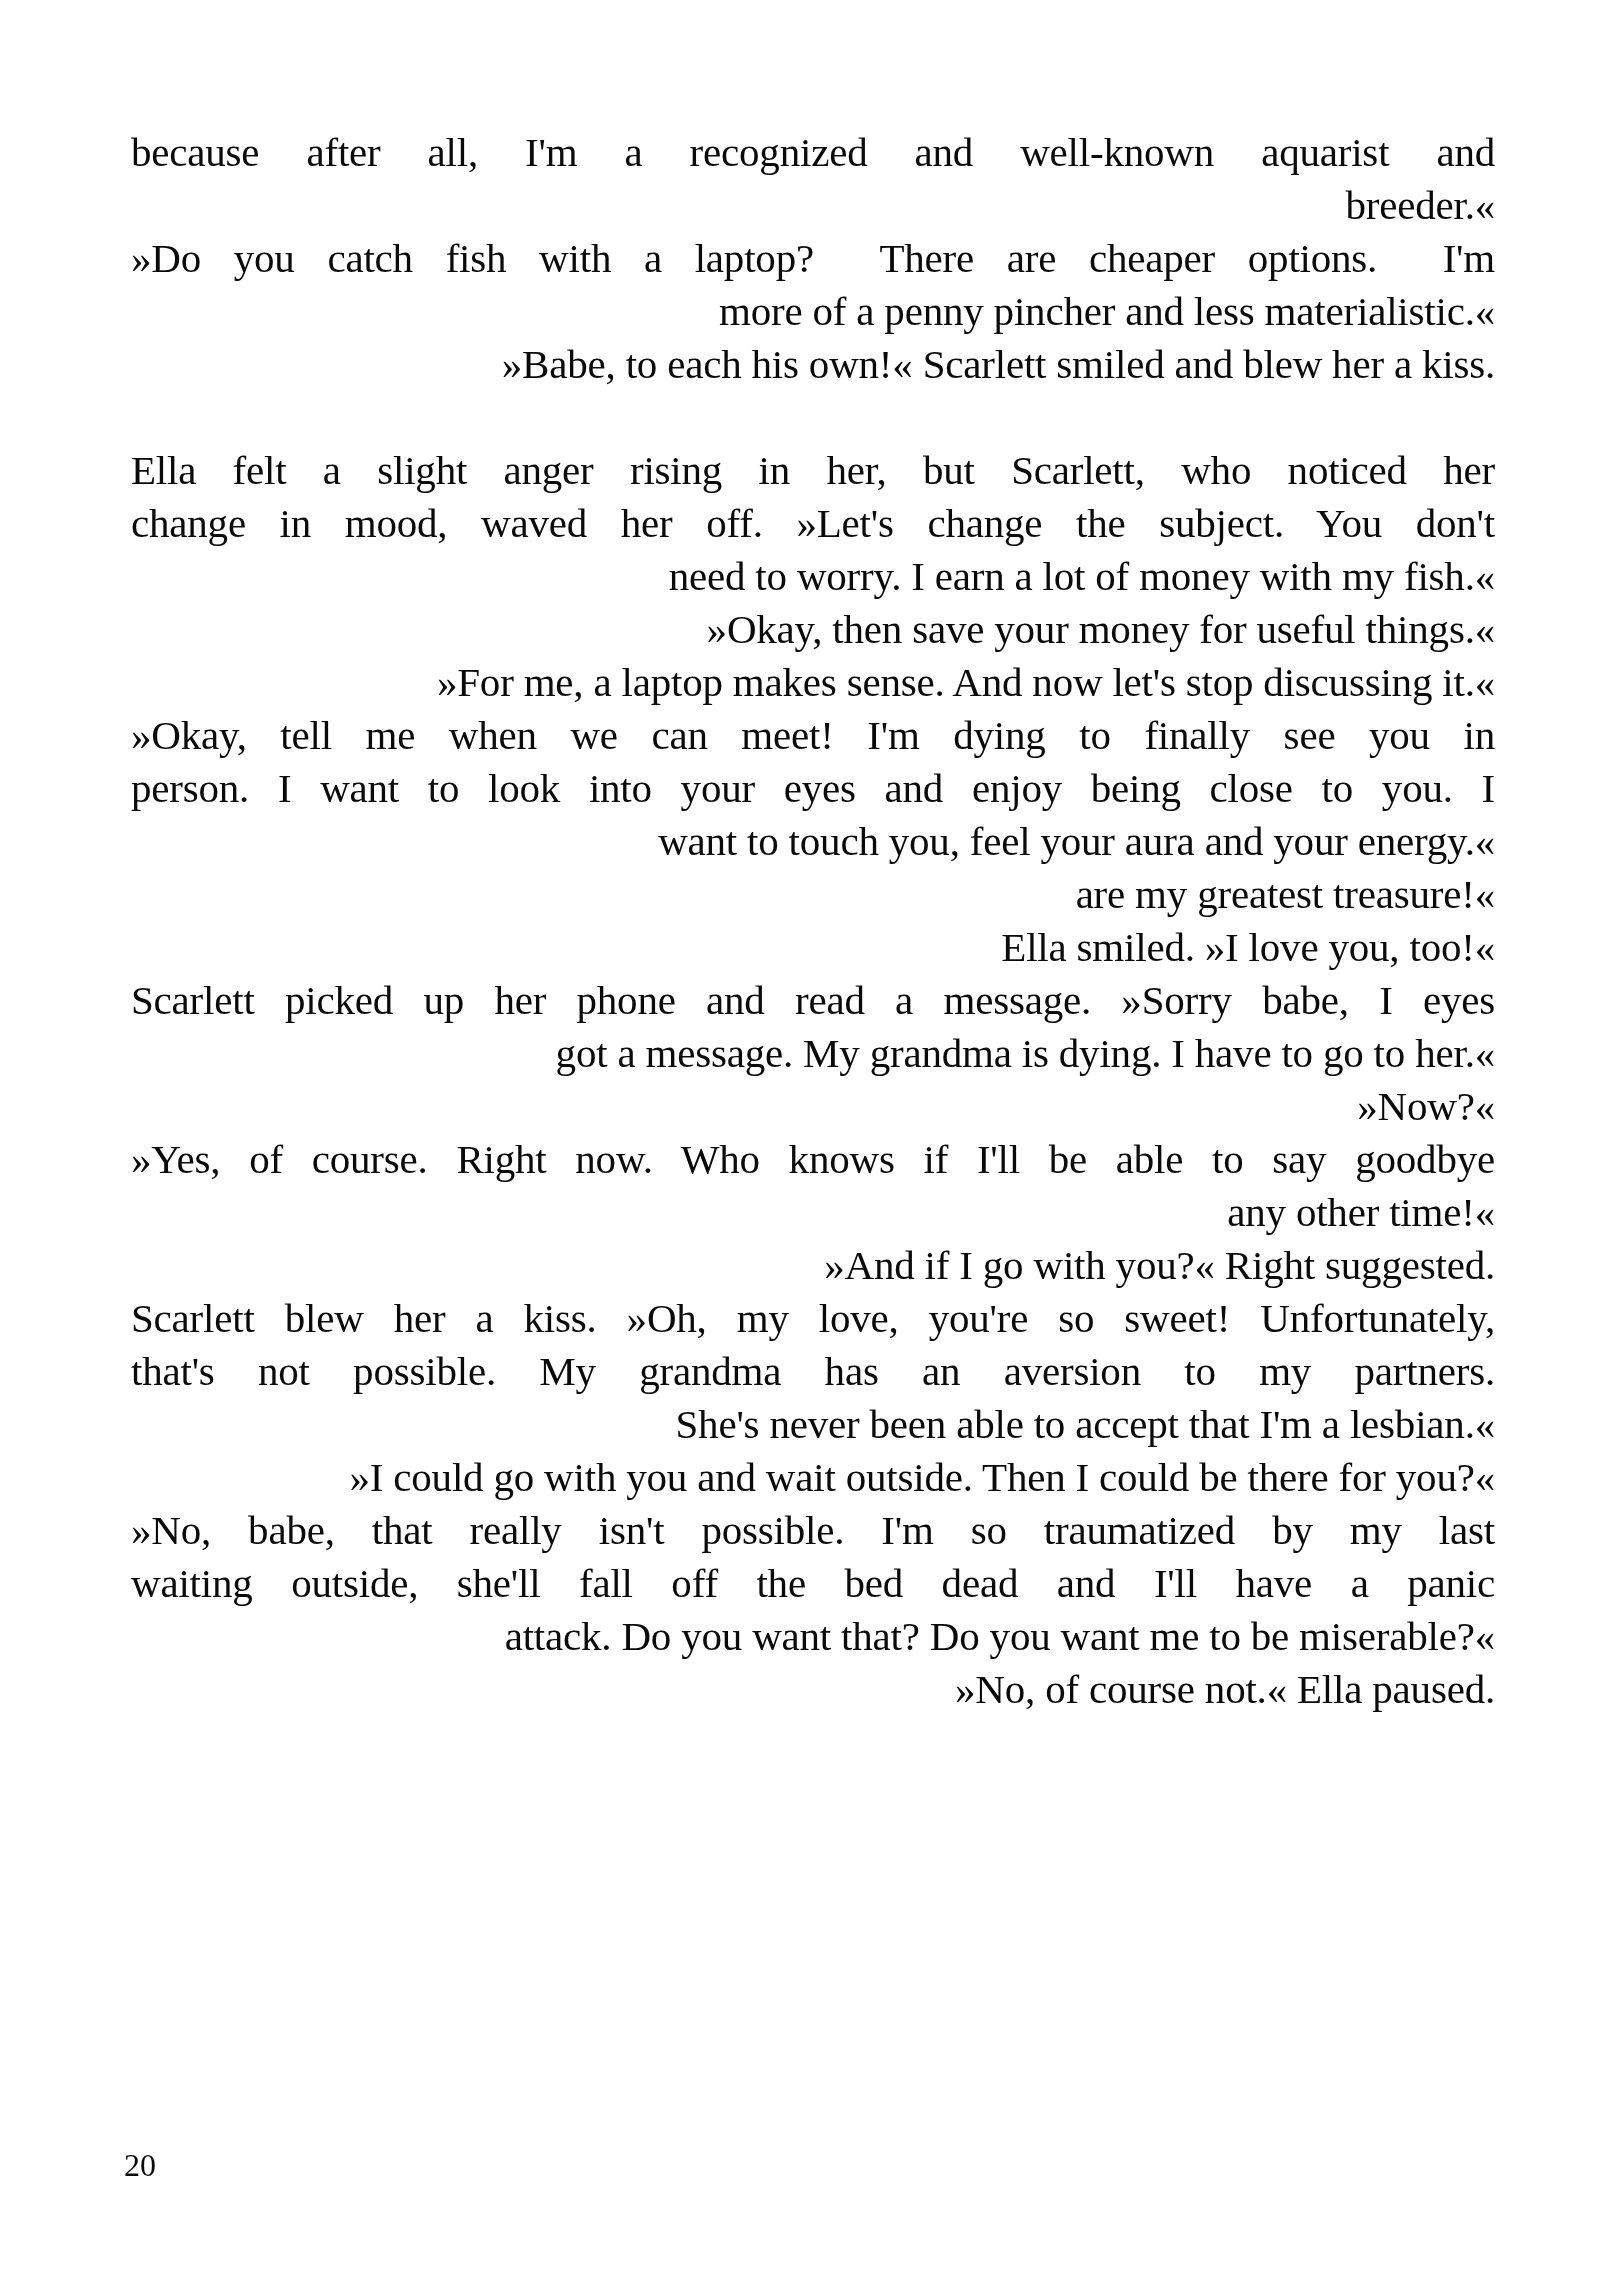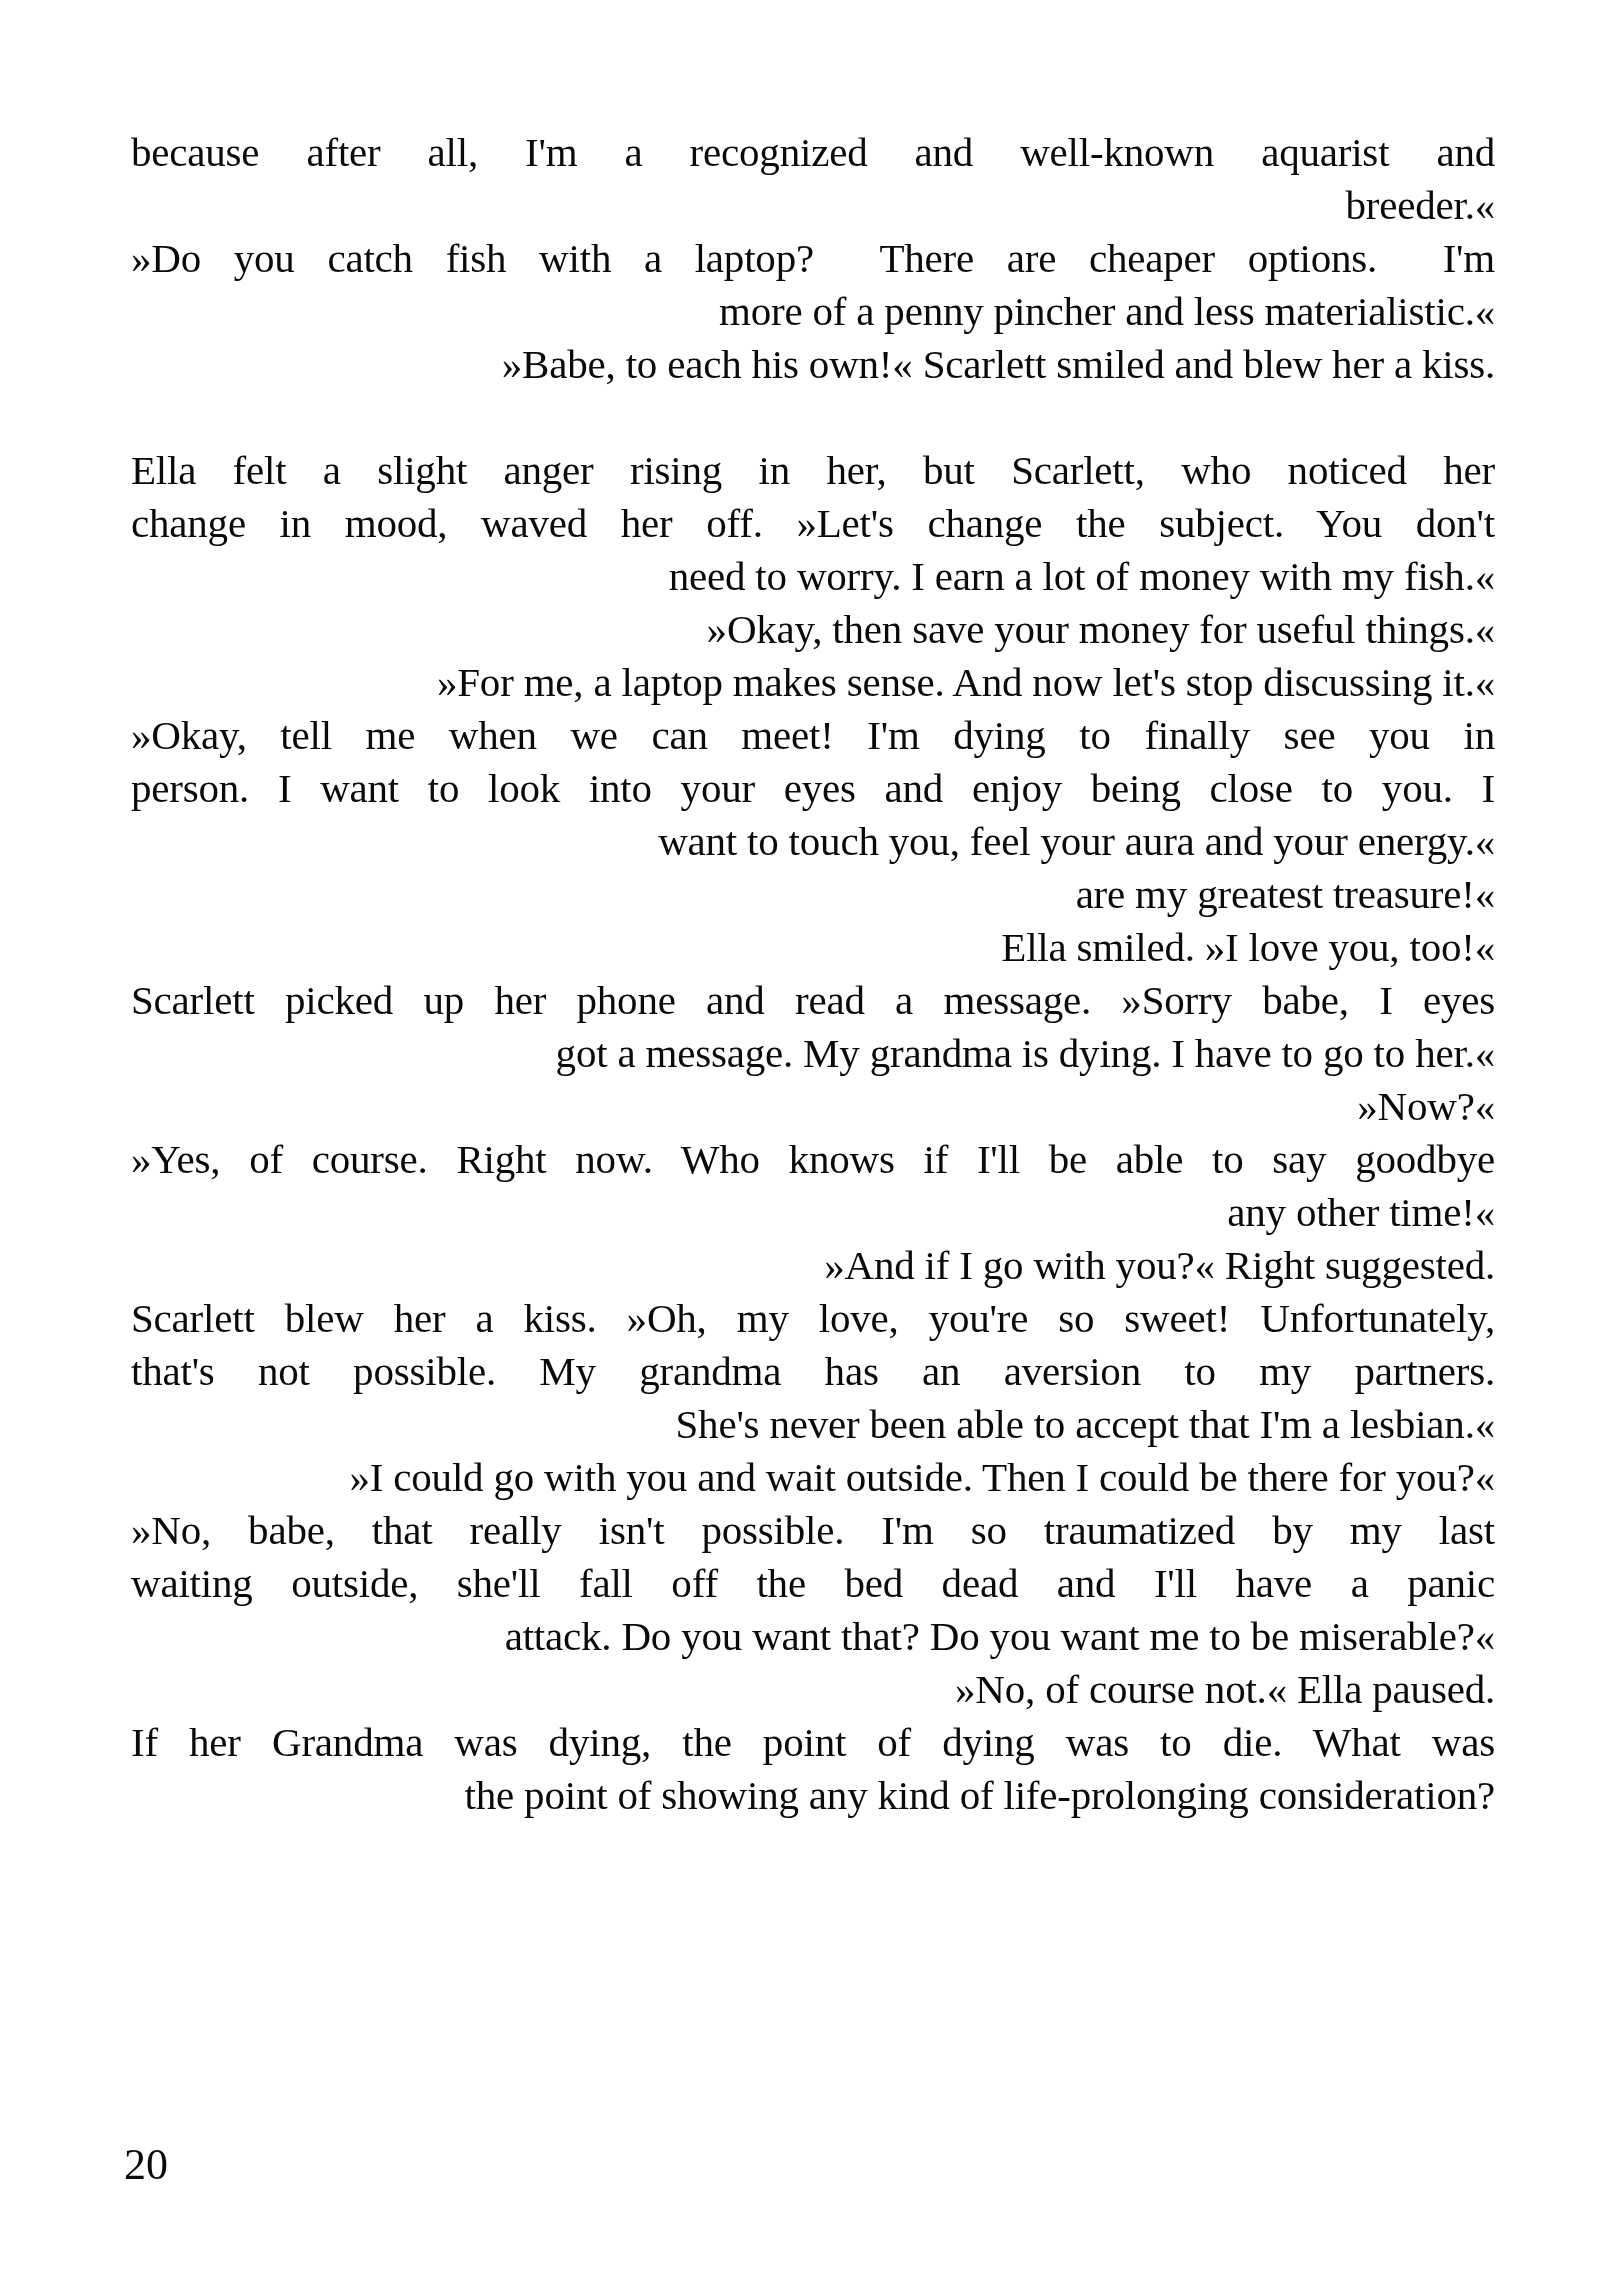--- a/index.html
+++ b/index.html
@@ -34,21 +34,21 @@
   .line.justified {
     text-align: justify;
     -moz-text-align-last: justify;
     text-align-last: justify;
     margin-left: 8px;
   }
   .page-number {
     position: absolute;
     left: 124px;
     top: 2148px;
-    font-size: 44px;
+    font-size: 32px;
     line-height: 34px;
     letter-spacing: 0;
     font-feature-settings: "onum";
   }
 </style>
 </head>
 <body>
 
 <main class="page">
   <section class="text-block" id="text-block">
@@ -108,20 +108,16 @@
         <div class="line">»I could go with you and wait outside. Then I could be there for you?«</div>
       </div>
       <div class="paragraph">
         <div class="line justified">»No, babe, that really isn't possible. I'm so traumatized by my last</div>
         <div class="line justified">waiting outside, she'll fall off the bed dead and I'll have a panic</div>
         <div class="line">attack. Do you want that? Do you want me to be miserable?«</div>
       </div>
       <div class="paragraph">
         <div class="line">»No, of course not.« Ella paused.</div>
       </div>
-      <div class="paragraph">
-        <div class="line justified">If her Grandma was dying, the point of dying was to die. What was</div>
-        <div class="line">the point of showing any kind of life-prolonging consideration?</div>
-      </div>
     </section>
   <span class="page-number">20</span>
 </main>
 
 
 </body></html>

